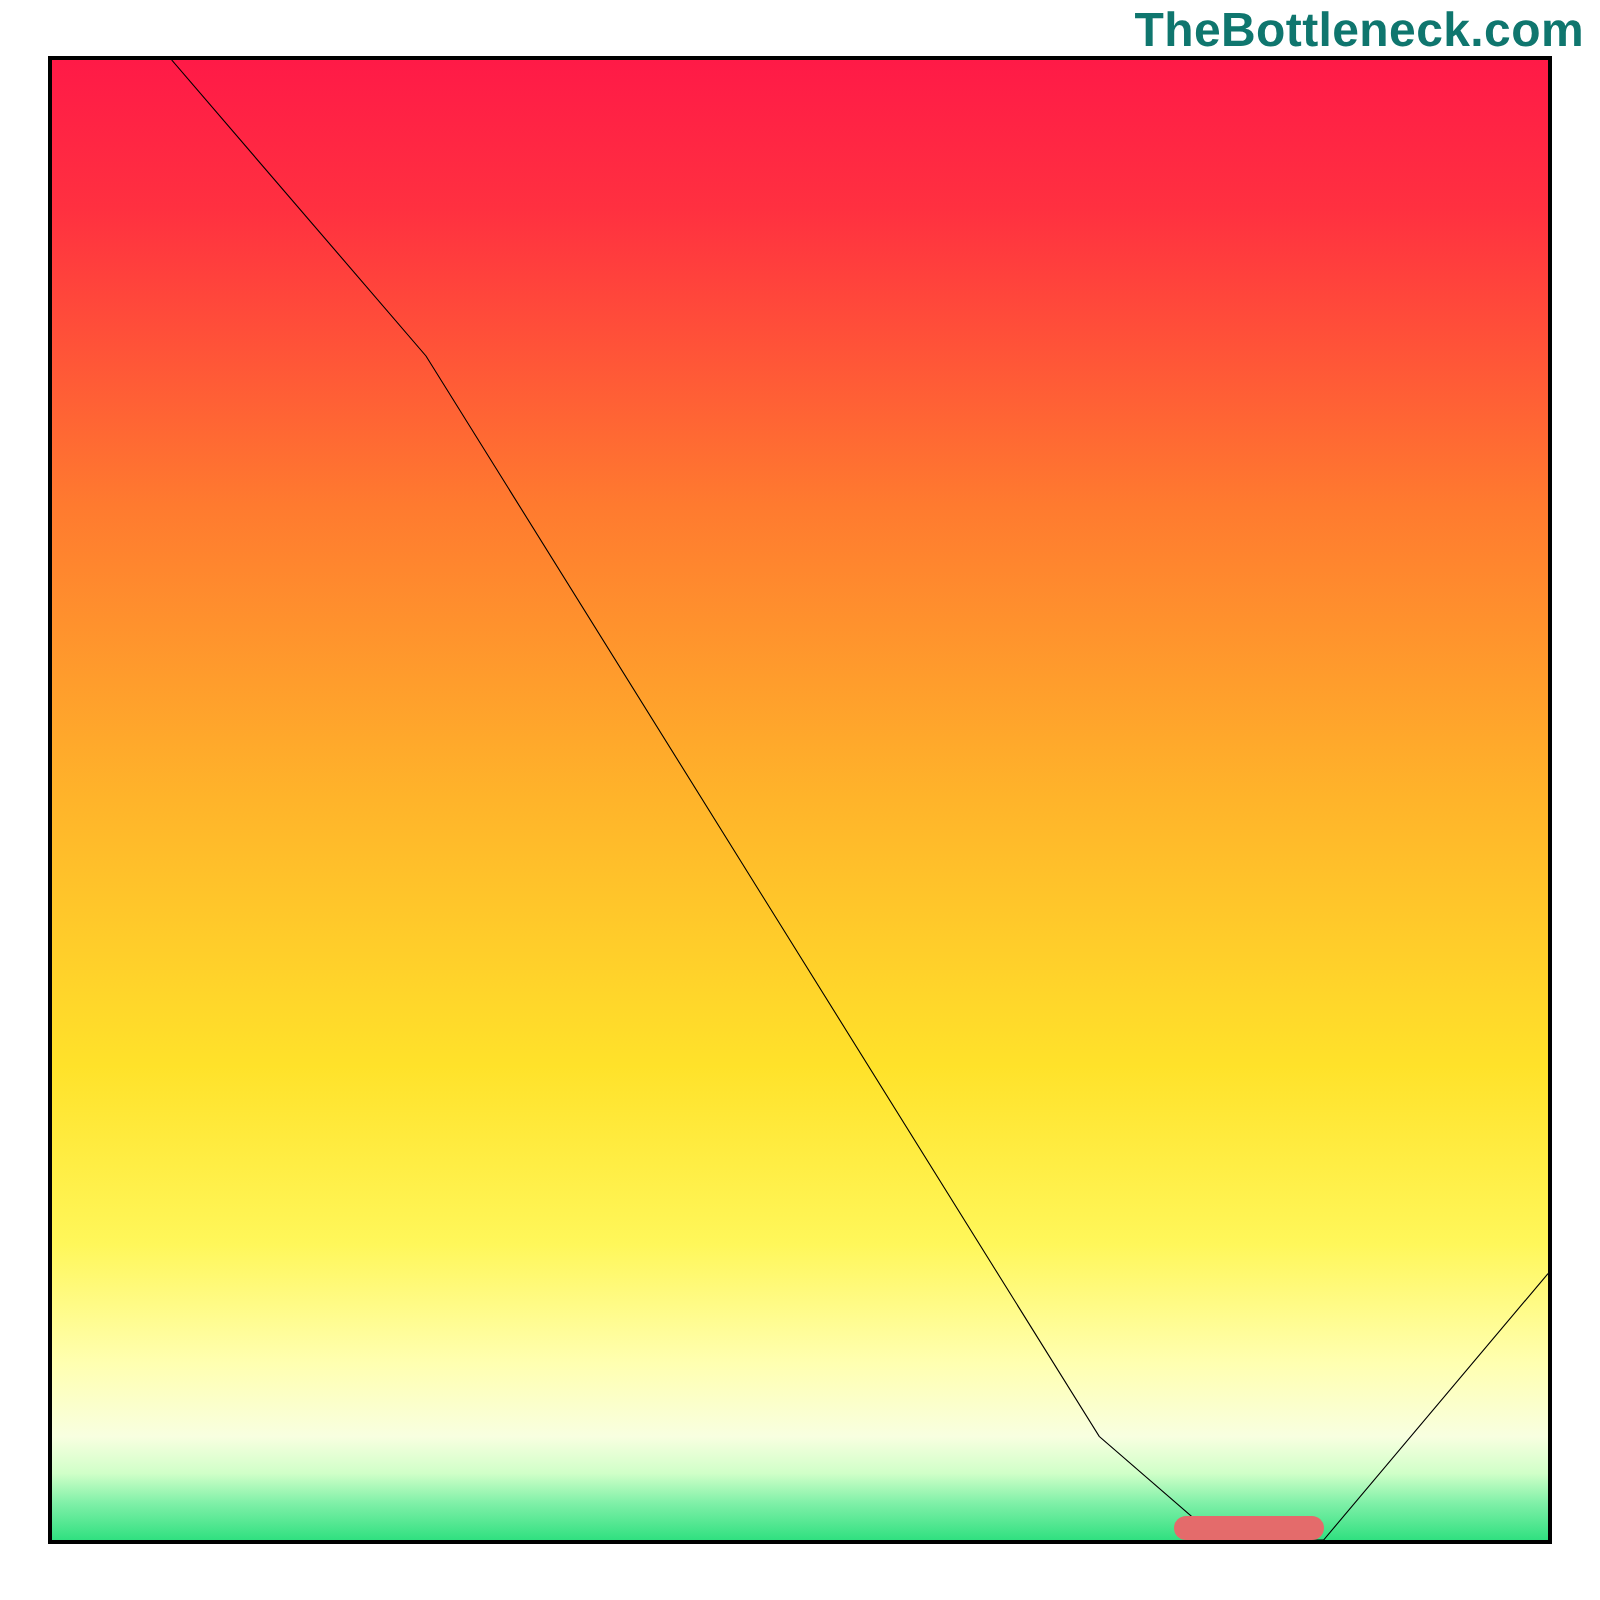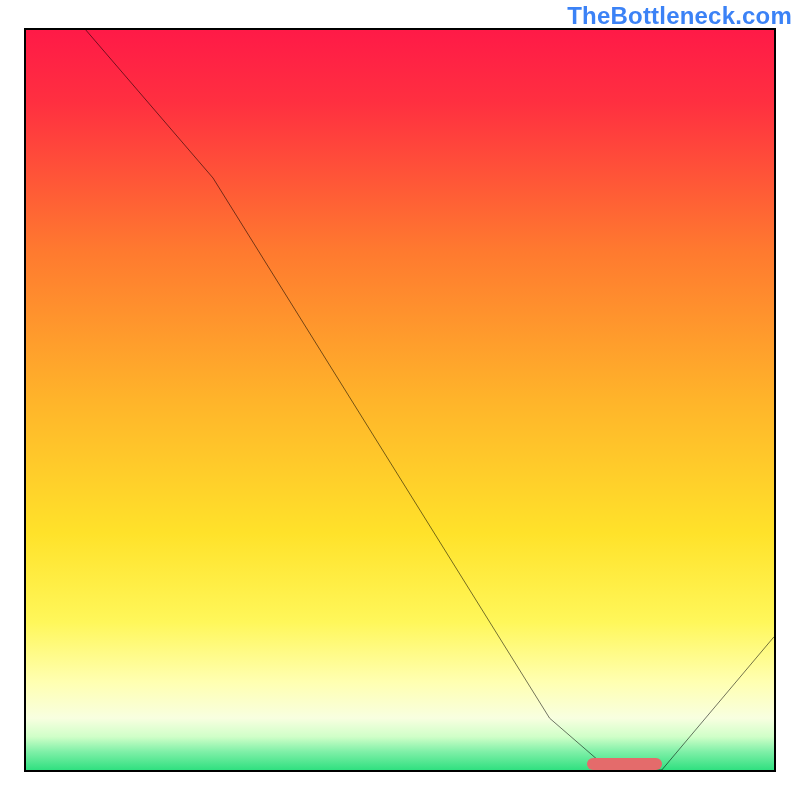--- a/index.html
+++ b/index.html
@@ -14,21 +14,21 @@
     position: relative;
     width: 800px;
     height: 800px;
   }
   .watermark {
     position: absolute;
     top: 2px;
     right: 8px;
     font-size: 24px;
     font-weight: bold;
-    color: #3b82f6;
+    color: #0f766e;
     letter-spacing: 0.2px;
   }
   .plot {
     position: absolute;
     
     left: 24px;
     top: 28px;
     width: 752px;
     height: 744px;
     border: 2px solid #000000;

